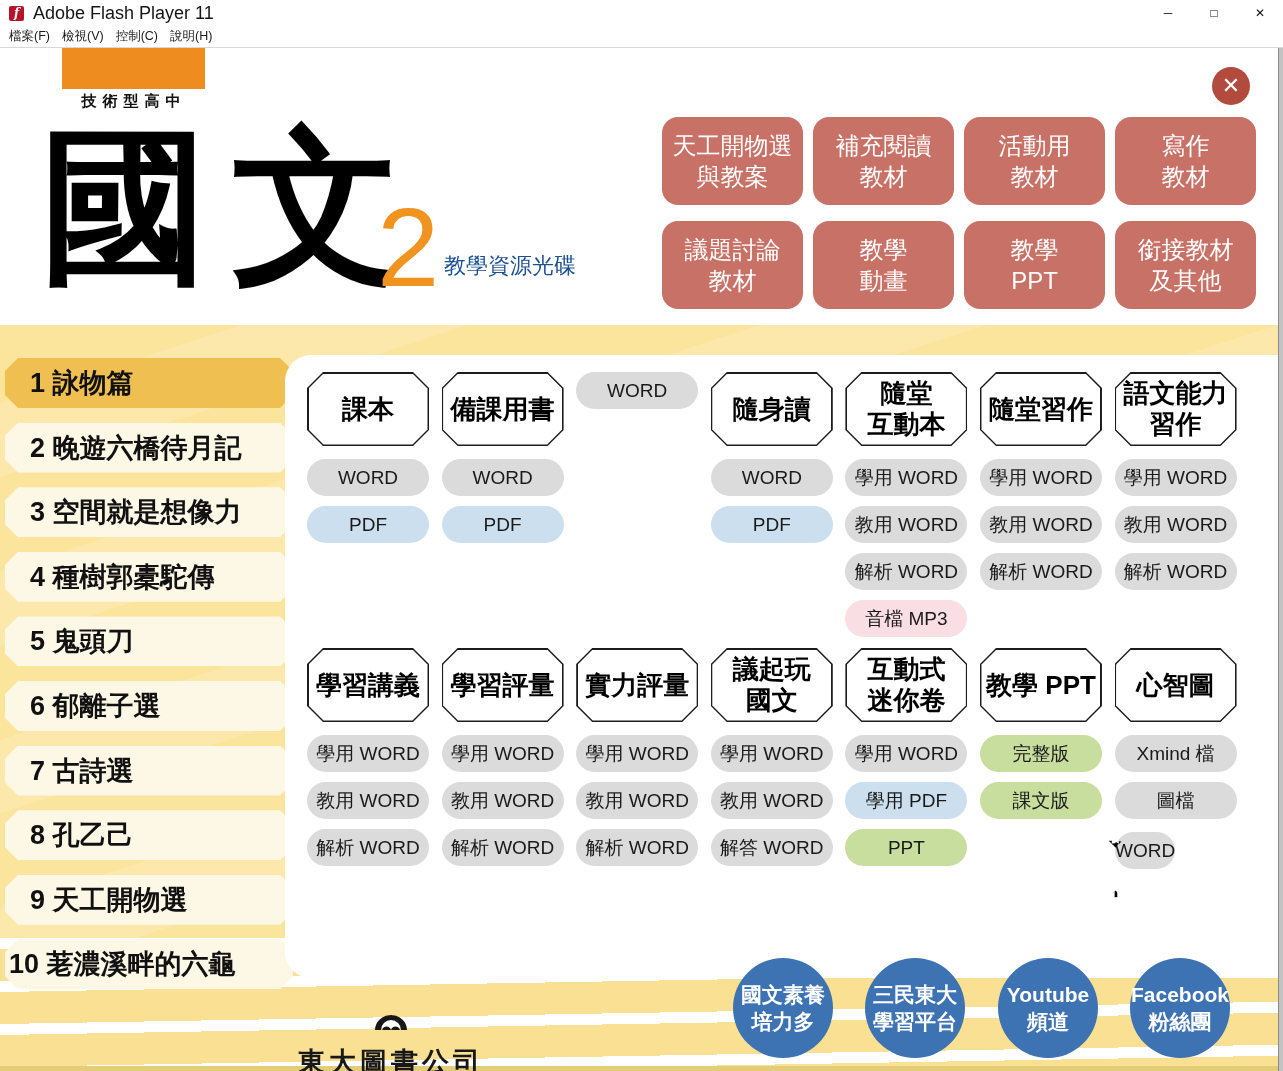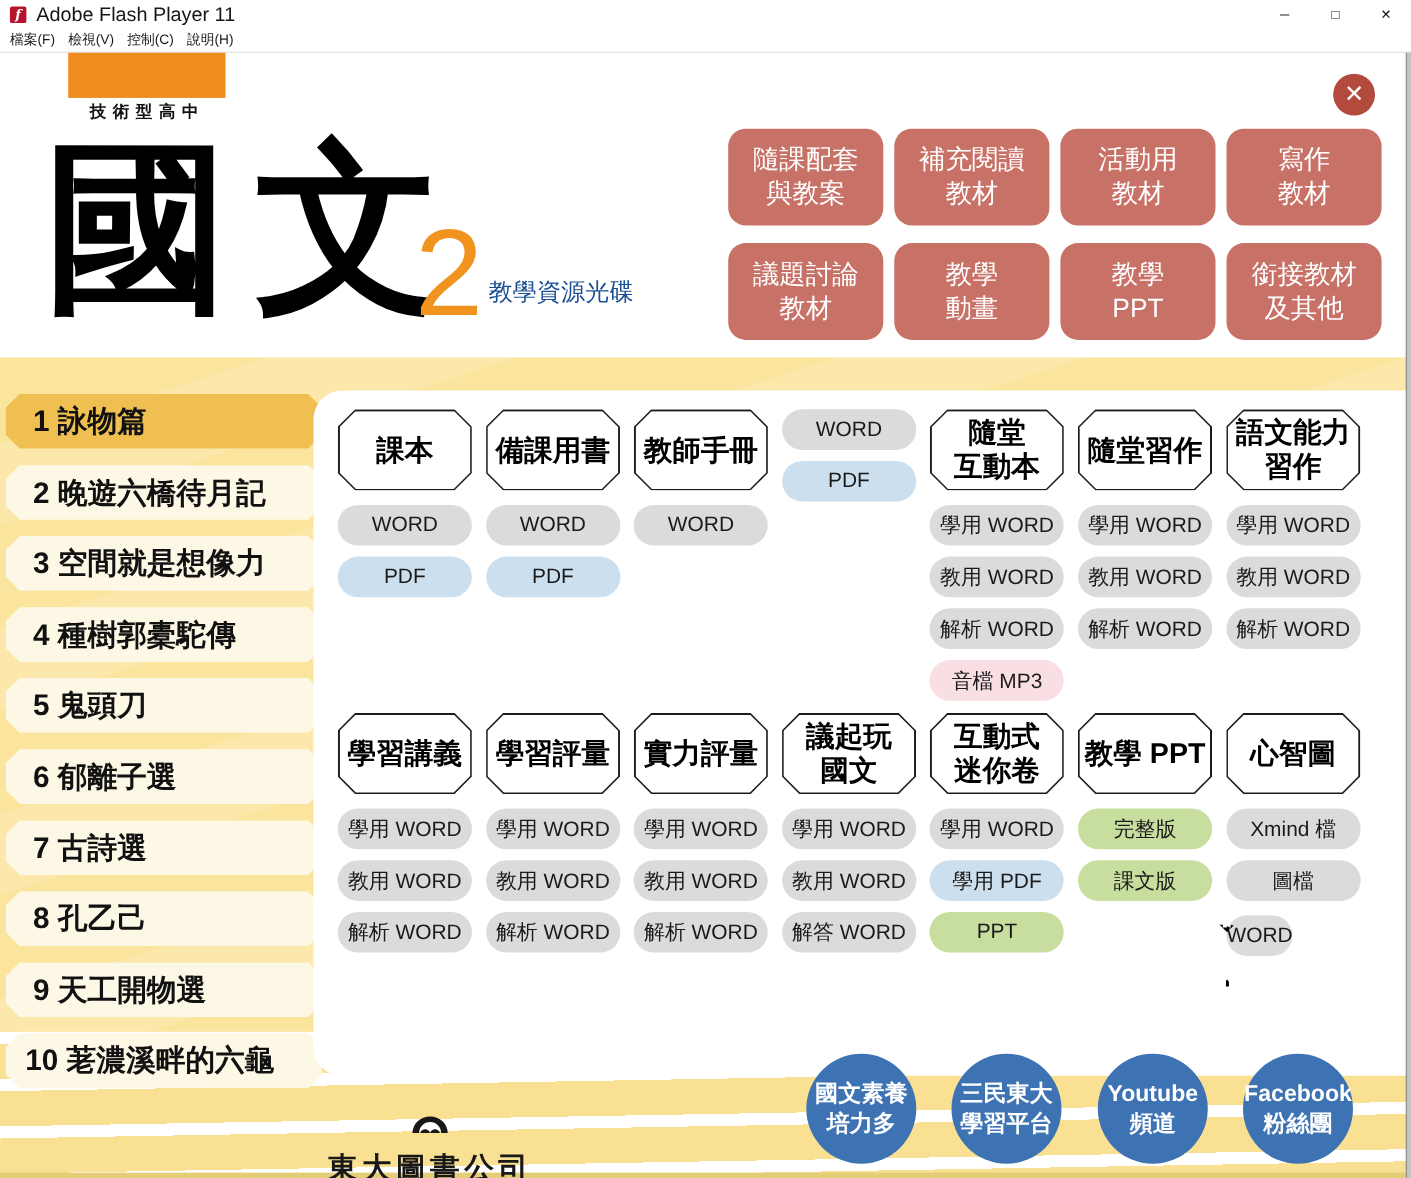--- a/index.html
+++ b/index.html
@@ -43,21 +43,21 @@
     grid-template-columns:repeat(4,141px);grid-auto-rows:88px;column-gap:10px;row-gap:16px;}
   .rbtn{background:#c87167;border-radius:16px;color:#fff;display:flex;flex-direction:column;
     align-items:center;justify-content:center;font-size:24px;line-height:31px;text-align:center;}
 
   
   .sidebar{position:absolute;left:5px;top:310px;}
   .side-item{width:288px;height:50px;margin-bottom:14.6px;background:#fdf8e6;box-sizing:border-box;
     clip-path:polygon(13px 0,calc(100% - 13px) 0,100% 13px,100% calc(100% - 13px),calc(100% - 13px) 100%,13px 100%,0 calc(100% - 13px),0 13px);
     display:flex;align-items:center;padding-left:25px;font-size:27px;font-weight:700;color:#111;}
   .side-item.active{background:#efc051;}
-  .side-item.wide{width:288px;padding-left:18px;}
+  .side-item.wide{width:288px;padding-left:4px;}
 
   
   .panel{position:absolute;left:285px;top:307px;width:1120px;height:623px;background:#fff;
     border-radius:26px;box-sizing:border-box;padding:17px 0 0 22px;}
   .group{display:flex;gap:12.6px;}
   .group.g1{height:276px;}
   .col{width:122px;display:flex;flex-direction:column;flex:none;}
   .oct{position:relative;height:74px;margin-bottom:13px;background:#1c1c1c;flex:none;
     clip-path:polygon(16px 0,calc(100% - 16px) 0,100% 16px,100% calc(100% - 16px),calc(100% - 16px) 100%,16px 100%,0 calc(100% - 16px),0 16px);}
   .oct-in{position:absolute;inset:1.5px;background:#fff;display:flex;flex-direction:column;
@@ -104,21 +104,21 @@
 
   <div class="brand-rect"></div>
   <div class="brand-text">技術型高中</div>
   <div class="big-title">國文</div>
   <div class="volume">2</div>
   <div class="subtitle">教學資源光碟</div>
   <div class="close-btn">✕</div>
 
   <div class="topbtns">
     <div class="rbtn">
-        <span>隨課配套</span>
+        <span>天工開物選</span>
         <span>與教案</span>
       </div>
     <div class="rbtn">
         <span>補充閱讀</span>
         <span>教材</span>
       </div>
     <div class="rbtn">
         <span>活動用</span>
         <span>教材</span>
       </div>
@@ -171,28 +171,28 @@
         <div class="col">
           <div class="oct">
             <div class="oct-in">
               <span>備課用書</span>
             </div>
           </div>
           <div class="pill gray">WORD</div>
           <div class="pill blue">PDF</div>
         </div>
         <div class="col">
-          <div class="oct">
-            <div class="oct-in">
-              <span>教師手冊</span>
-            </div>
-          </div>
           <div class="pill gray">WORD</div>
         </div>
         <div class="col">
+          <div class="oct">
+            <div class="oct-in">
+              <span>隨身讀</span>
+            </div>
+          </div>
           <div class="pill gray">WORD</div>
           <div class="pill blue">PDF</div>
         </div>
         <div class="col">
           <div class="oct">
             <div class="oct-in">
               <span>隨堂</span>
               <span>互動本</span>
             </div>
           </div>

